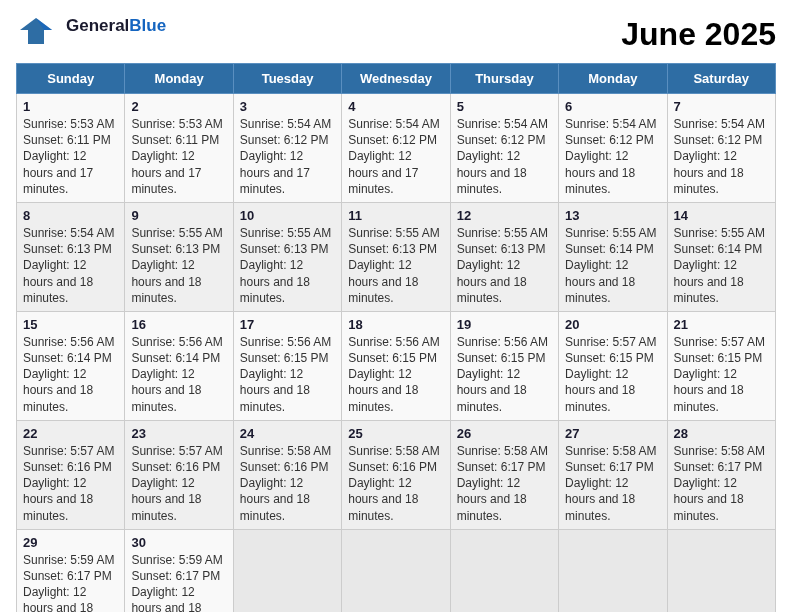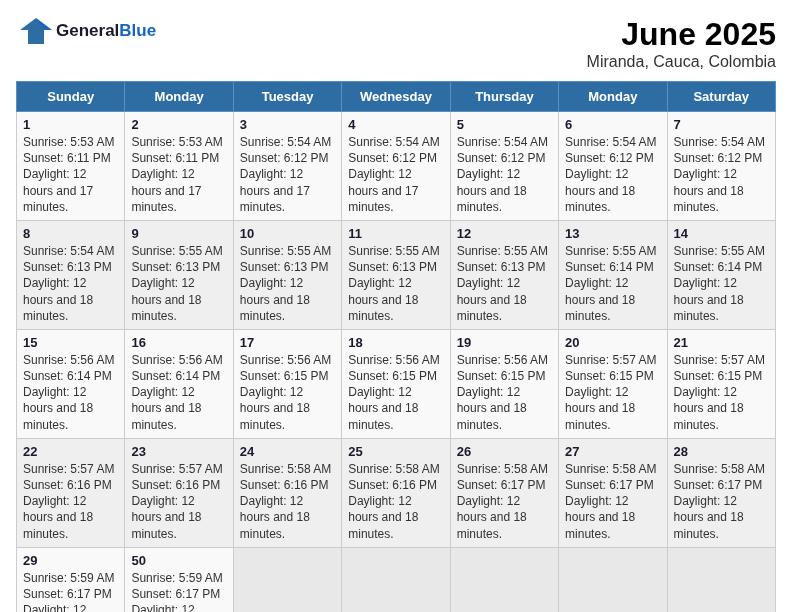--- a/index.html
+++ b/index.html
@@ -11,22 +11,22 @@
       padding: 16px;
     }
     .header-area {
       display: flex;
       justify-content: space-between;
       align-items: flex-start;
       margin-bottom: 10px;
     }
     .logo {
       display: flex;
-      align-items: center;
-      gap: 4px;
+      align-items: flex-start;
+      gap: 14px;
     }
     .title-area {
       text-align: right;
     }
     .title-area h1 {
       font-size: 32px;
       font-weight: bold;
       color: #000000;
     }
     .title-area h2 {
@@ -89,21 +89,20 @@
       <rect x="0" y="0" width="36" height="30" fill="white"></rect>
       <polygon points="20,2 36,14 28,14 28,28 12,28 12,14 4,14" fill="#2e6da4"></polygon>
       <polygon points="20,2 36,14 28,14" fill="#1565c0" opacity="0.7"></polygon>
     </svg>
     <div>
       <span style="font-size:17px;font-weight:bold;color:#1a1a2e;">General</span><span style="font-size:17px;font-weight:bold;color:#1565c0;">Blue</span>
     </div>
   </div>
   <div class="title-area">
     <h1>June 2025</h1>
-    <h2>Miranda, Cauca, Colombia</h2>
   </div>
 </div>
 
 <table class="calendar">
   <thead>
     <tr>
     <th>Sunday</th>
         <th>Monday</th>
         <th>Tuesday</th>
         <th>Wednesday</th>
@@ -232,21 +231,21 @@
           <span class="day-number">28</span>
           <div class="day-detail">Sunrise: 5:58 AM<br>Sunset: 6:17 PM<br>Daylight: 12 hours and 18 minutes.</div>
         </td>
       </tr>
       <tr>
         <td>
           <span class="day-number">29</span>
           <div class="day-detail">Sunrise: 5:59 AM<br>Sunset: 6:17 PM<br>Daylight: 12 hours and 18 minutes.</div>
         </td>
         <td>
-          <span class="day-number">50</span>
+          <span class="day-number">30</span>
           <div class="day-detail">Sunrise: 5:59 AM<br>Sunset: 6:17 PM<br>Daylight: 12 hours and 18 minutes.</div>
         </td>
         <td class="empty-cell"></td>
         <td class="empty-cell"></td>
         <td class="empty-cell"></td>
         <td class="empty-cell"></td>
         <td class="empty-cell"></td>
       </tr>
     </tbody>
 </table>

